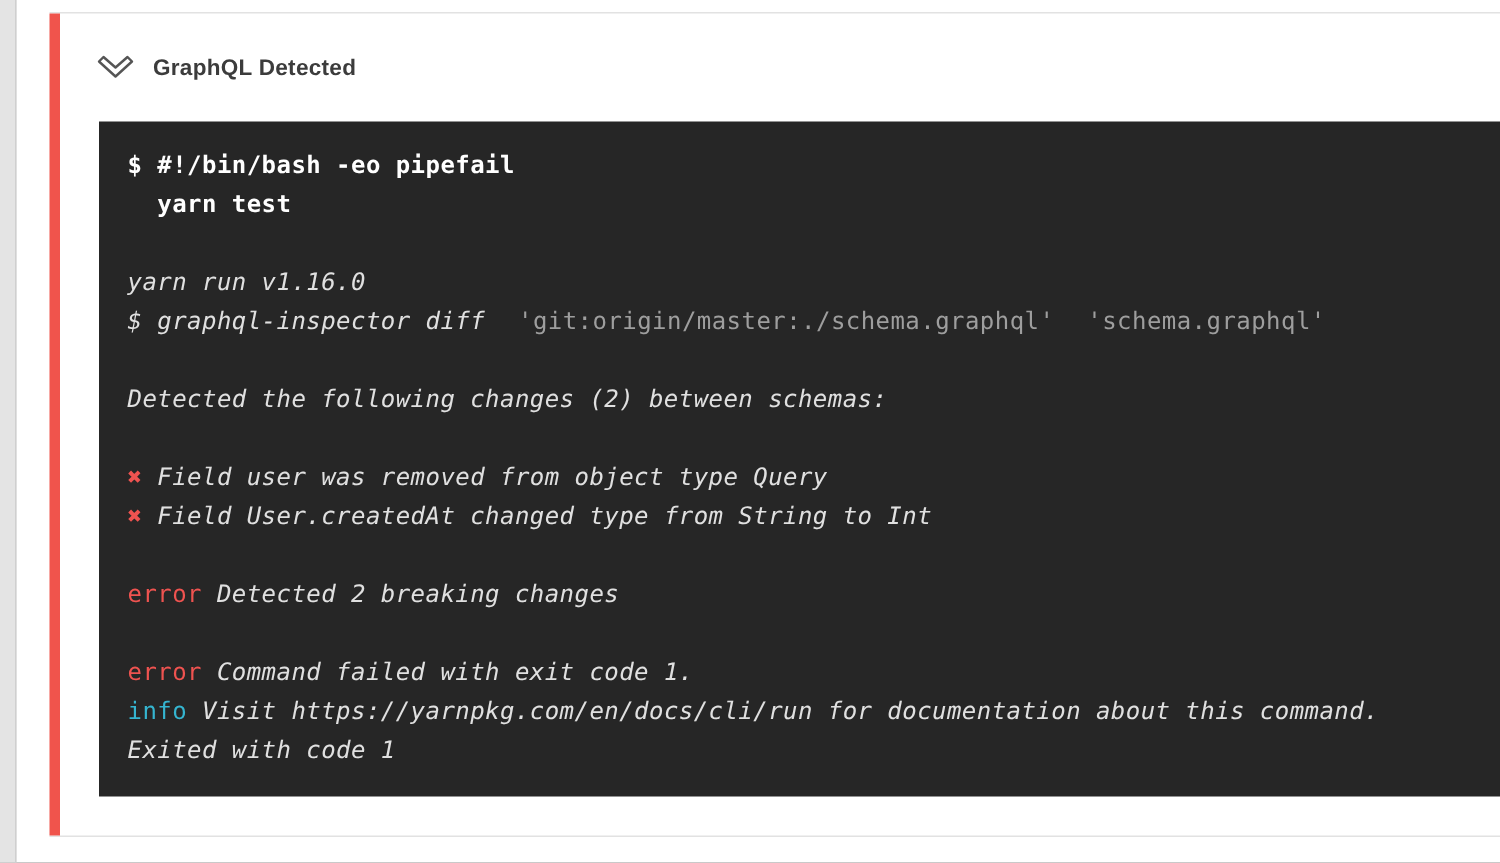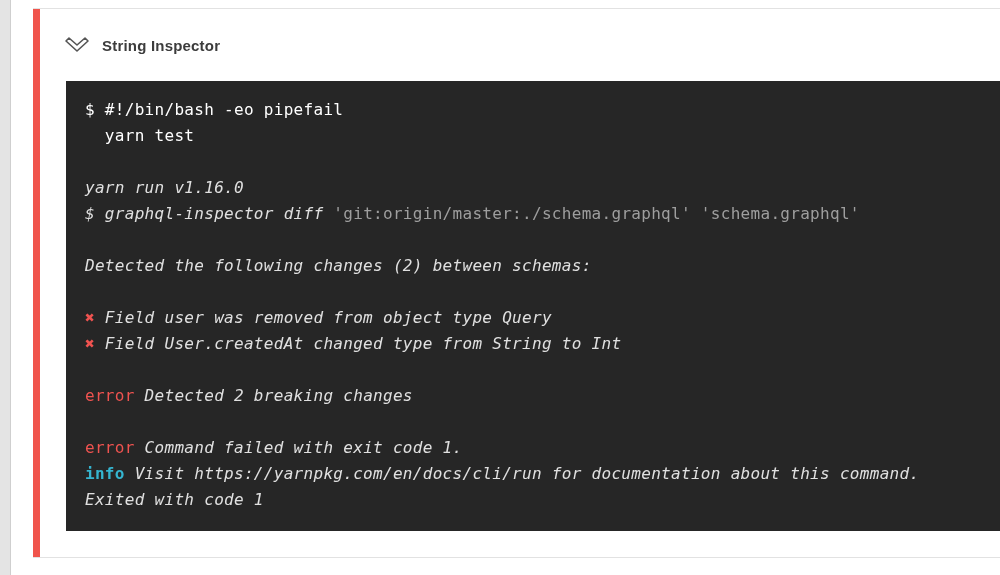--- a/index.html
+++ b/index.html
@@ -67,42 +67,42 @@
     background: var(--term-bg, #262626);
     padding: 16px 20px 18px 19px;
     font-family: "DejaVu Sans Mono", monospace;
     font-size: 16px;
     line-height: 26px;
     letter-spacing: 0.3px;
     white-space: pre;
     overflow: hidden;
   }
   .t-line { min-height: 26px; }
-  .seg-bold  { color: var(--c-bold, #ffffff); font-weight: normal; }
+  .seg-bold  { color: var(--c-bold, #ffffff); font-weight: bold; }
   .seg-plain { color: var(--c-plain, #e0e0e0); font-style: italic; }
-  .seg-dim   { color: var(--c-dim, #9e9e9e); }
+  .seg-dim   { color: var(--c-dim, #9e9e9e); margin-left: 12px; }
   .seg-red   { color: var(--c-red, #ef5350); }
-  .seg-cyan  { color: var(--c-cyan, #35b5d0); font-weight: bold; }
+  .seg-cyan  { color: var(--c-cyan, #35b5d0); }
 </style>
 </head>
 <body>
 
 <div class="page">
   <div class="left-strip"></div>
 
   <div class="card">
     <div class="accent"></div>
     <div class="card-inner">
 
       <div class="card-header">
         <span class="chev">
           <svg width="26" height="18" viewBox="0 0 26 18" aria-hidden="true">
             <polygon points="2,5 13,15 24,5 21,2 13,9 5,2" fill="none" stroke="#555555" stroke-width="1.6" stroke-linejoin="round"></polygon>
           </svg>
         </span>
-        <span class="title">String Inspector</span>
+        <span class="title">GraphQL Detected</span>
       </div>
 
       <div class="terminal"><div class="t-line"><span class="seg-bold">$ #!/bin/bash -eo pipefail</span></div><div class="t-line"><span class="seg-bold">  yarn test</span></div><div class="t-line"> </div><div class="t-line"><span class="seg-plain">yarn run v1.16.0</span></div><div class="t-line"><span class="seg-plain">$ graphql-inspector diff </span><span class="seg-dim">'git:origin/master:./schema.graphql'</span><span class="seg-plain"> </span><span class="seg-dim">'schema.graphql'</span></div><div class="t-line"> </div><div class="t-line"><span class="seg-plain">Detected the following changes (2) between schemas:</span></div><div class="t-line"> </div><div class="t-line"><span class="seg-red">✖</span><span class="seg-plain"> Field user was removed from object type Query</span></div><div class="t-line"><span class="seg-red">✖</span><span class="seg-plain"> Field User.createdAt changed type from String to Int</span></div><div class="t-line"> </div><div class="t-line"><span class="seg-red">error</span><span class="seg-plain"> Detected 2 breaking changes</span></div><div class="t-line"> </div><div class="t-line"><span class="seg-red">error</span><span class="seg-plain"> Command failed with exit code 1.</span></div><div class="t-line"><span class="seg-cyan">info</span><span class="seg-plain"> Visit https://yarnpkg.com/en/docs/cli/run for documentation about this command.</span></div><div class="t-line"><span class="seg-plain">Exited with code 1</span></div></div>
 
     </div>
   </div>
 </div>
 
 </body></html>

